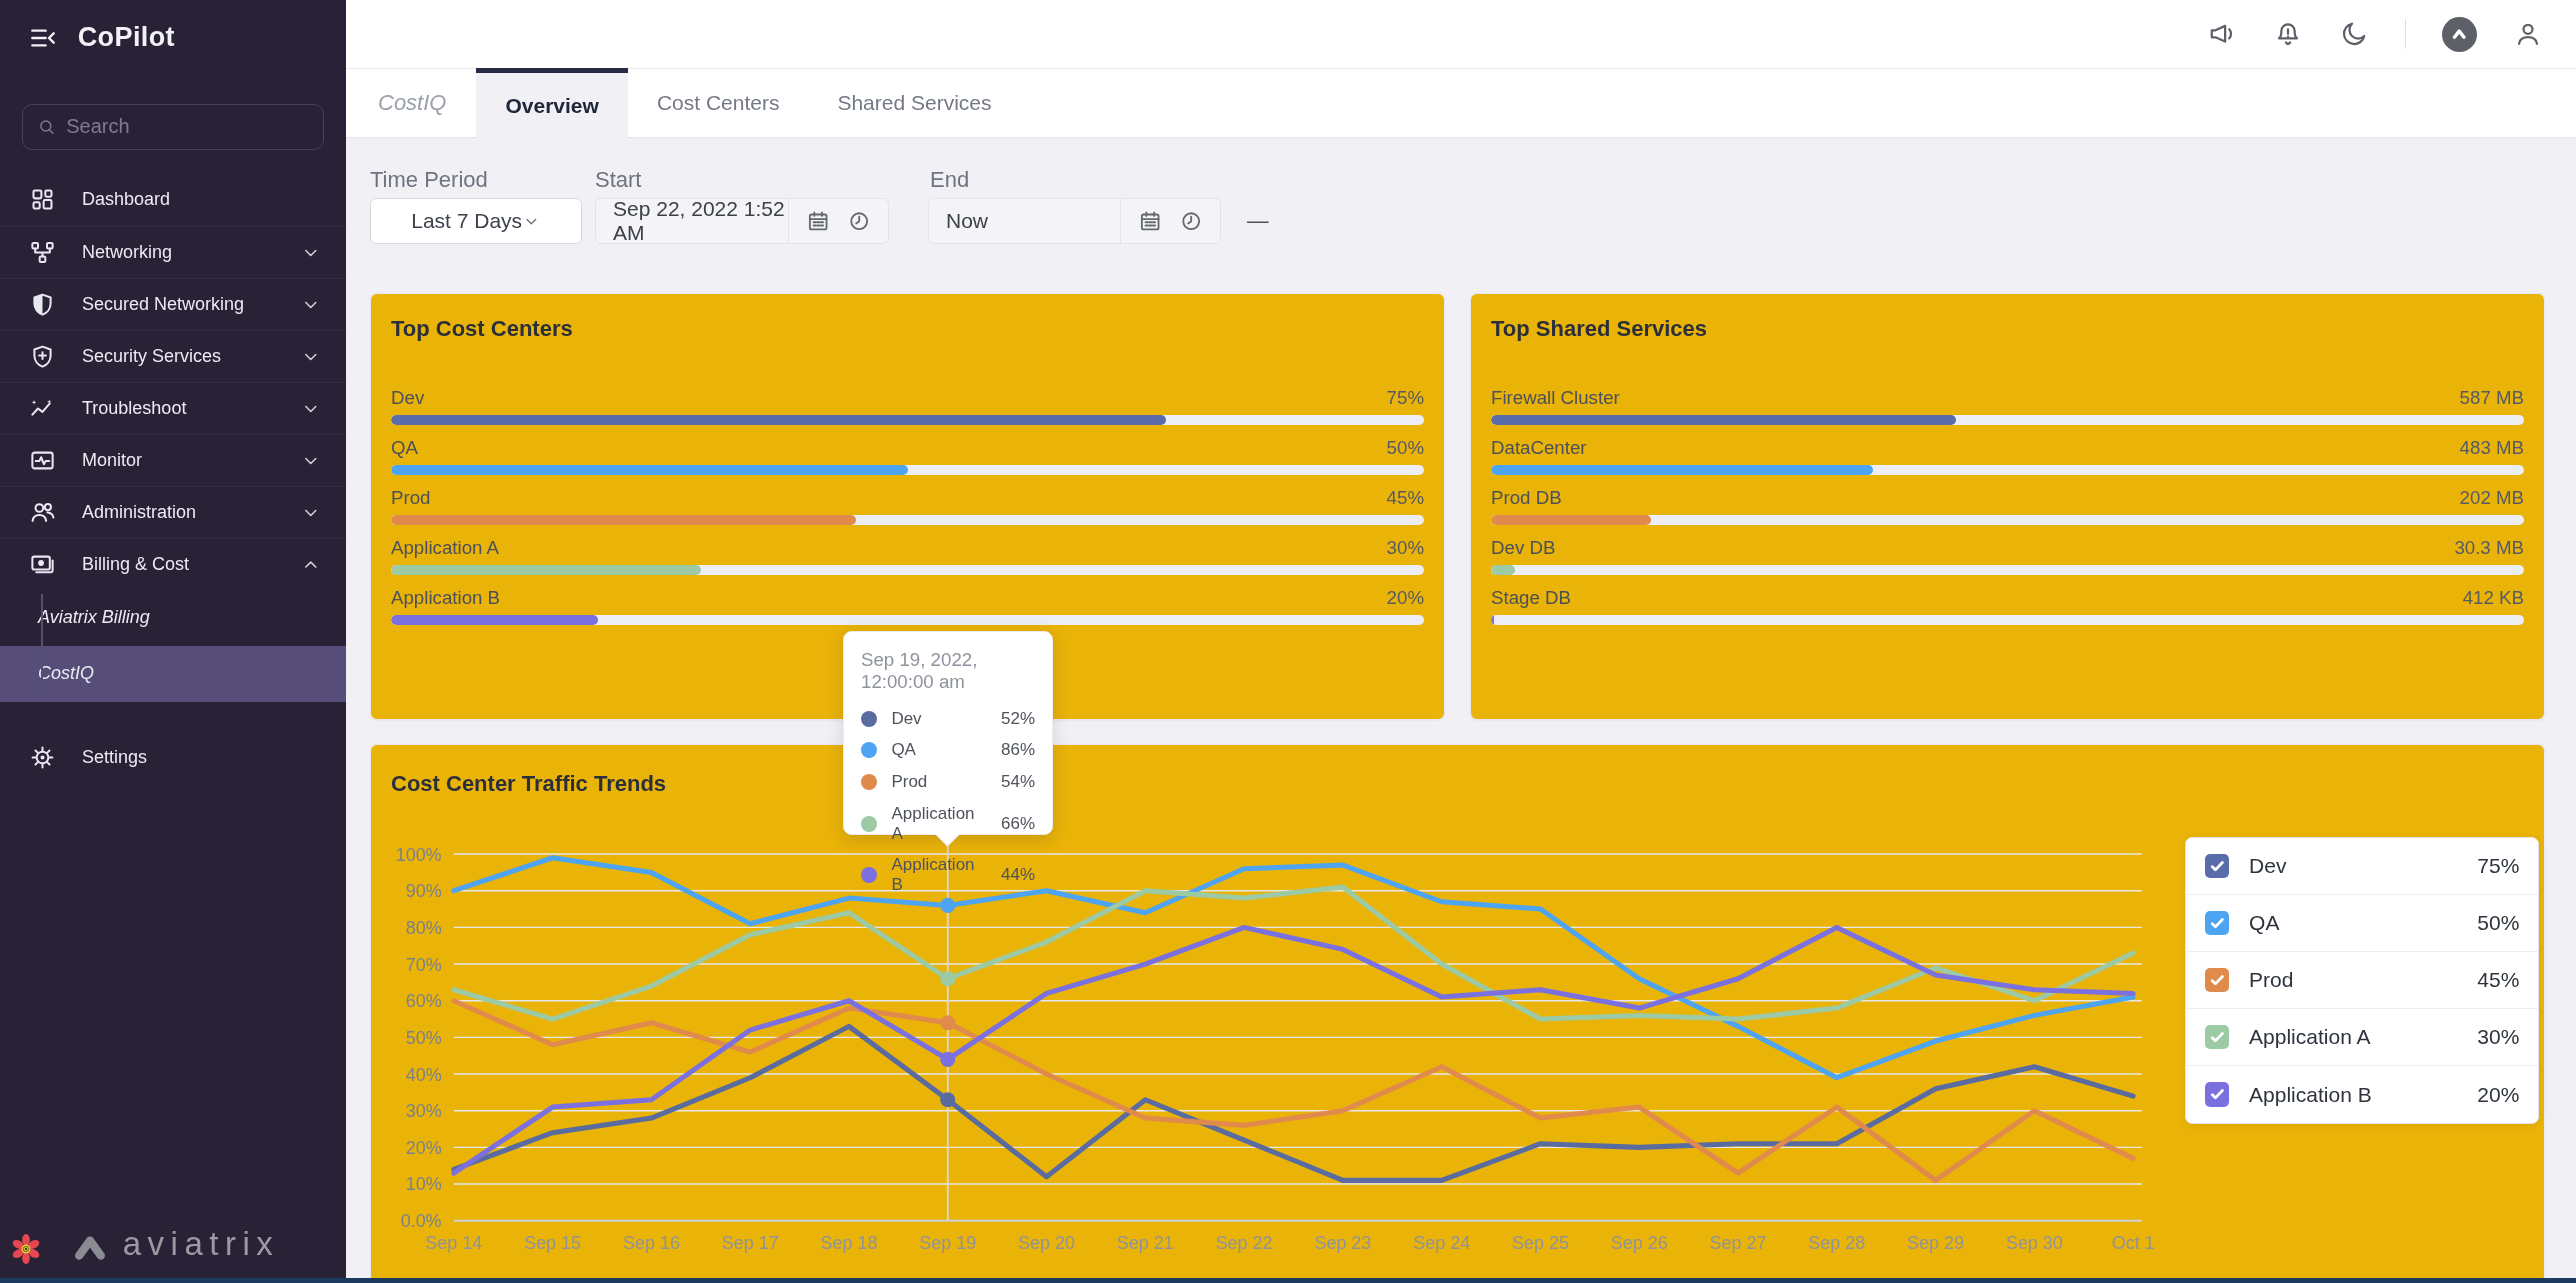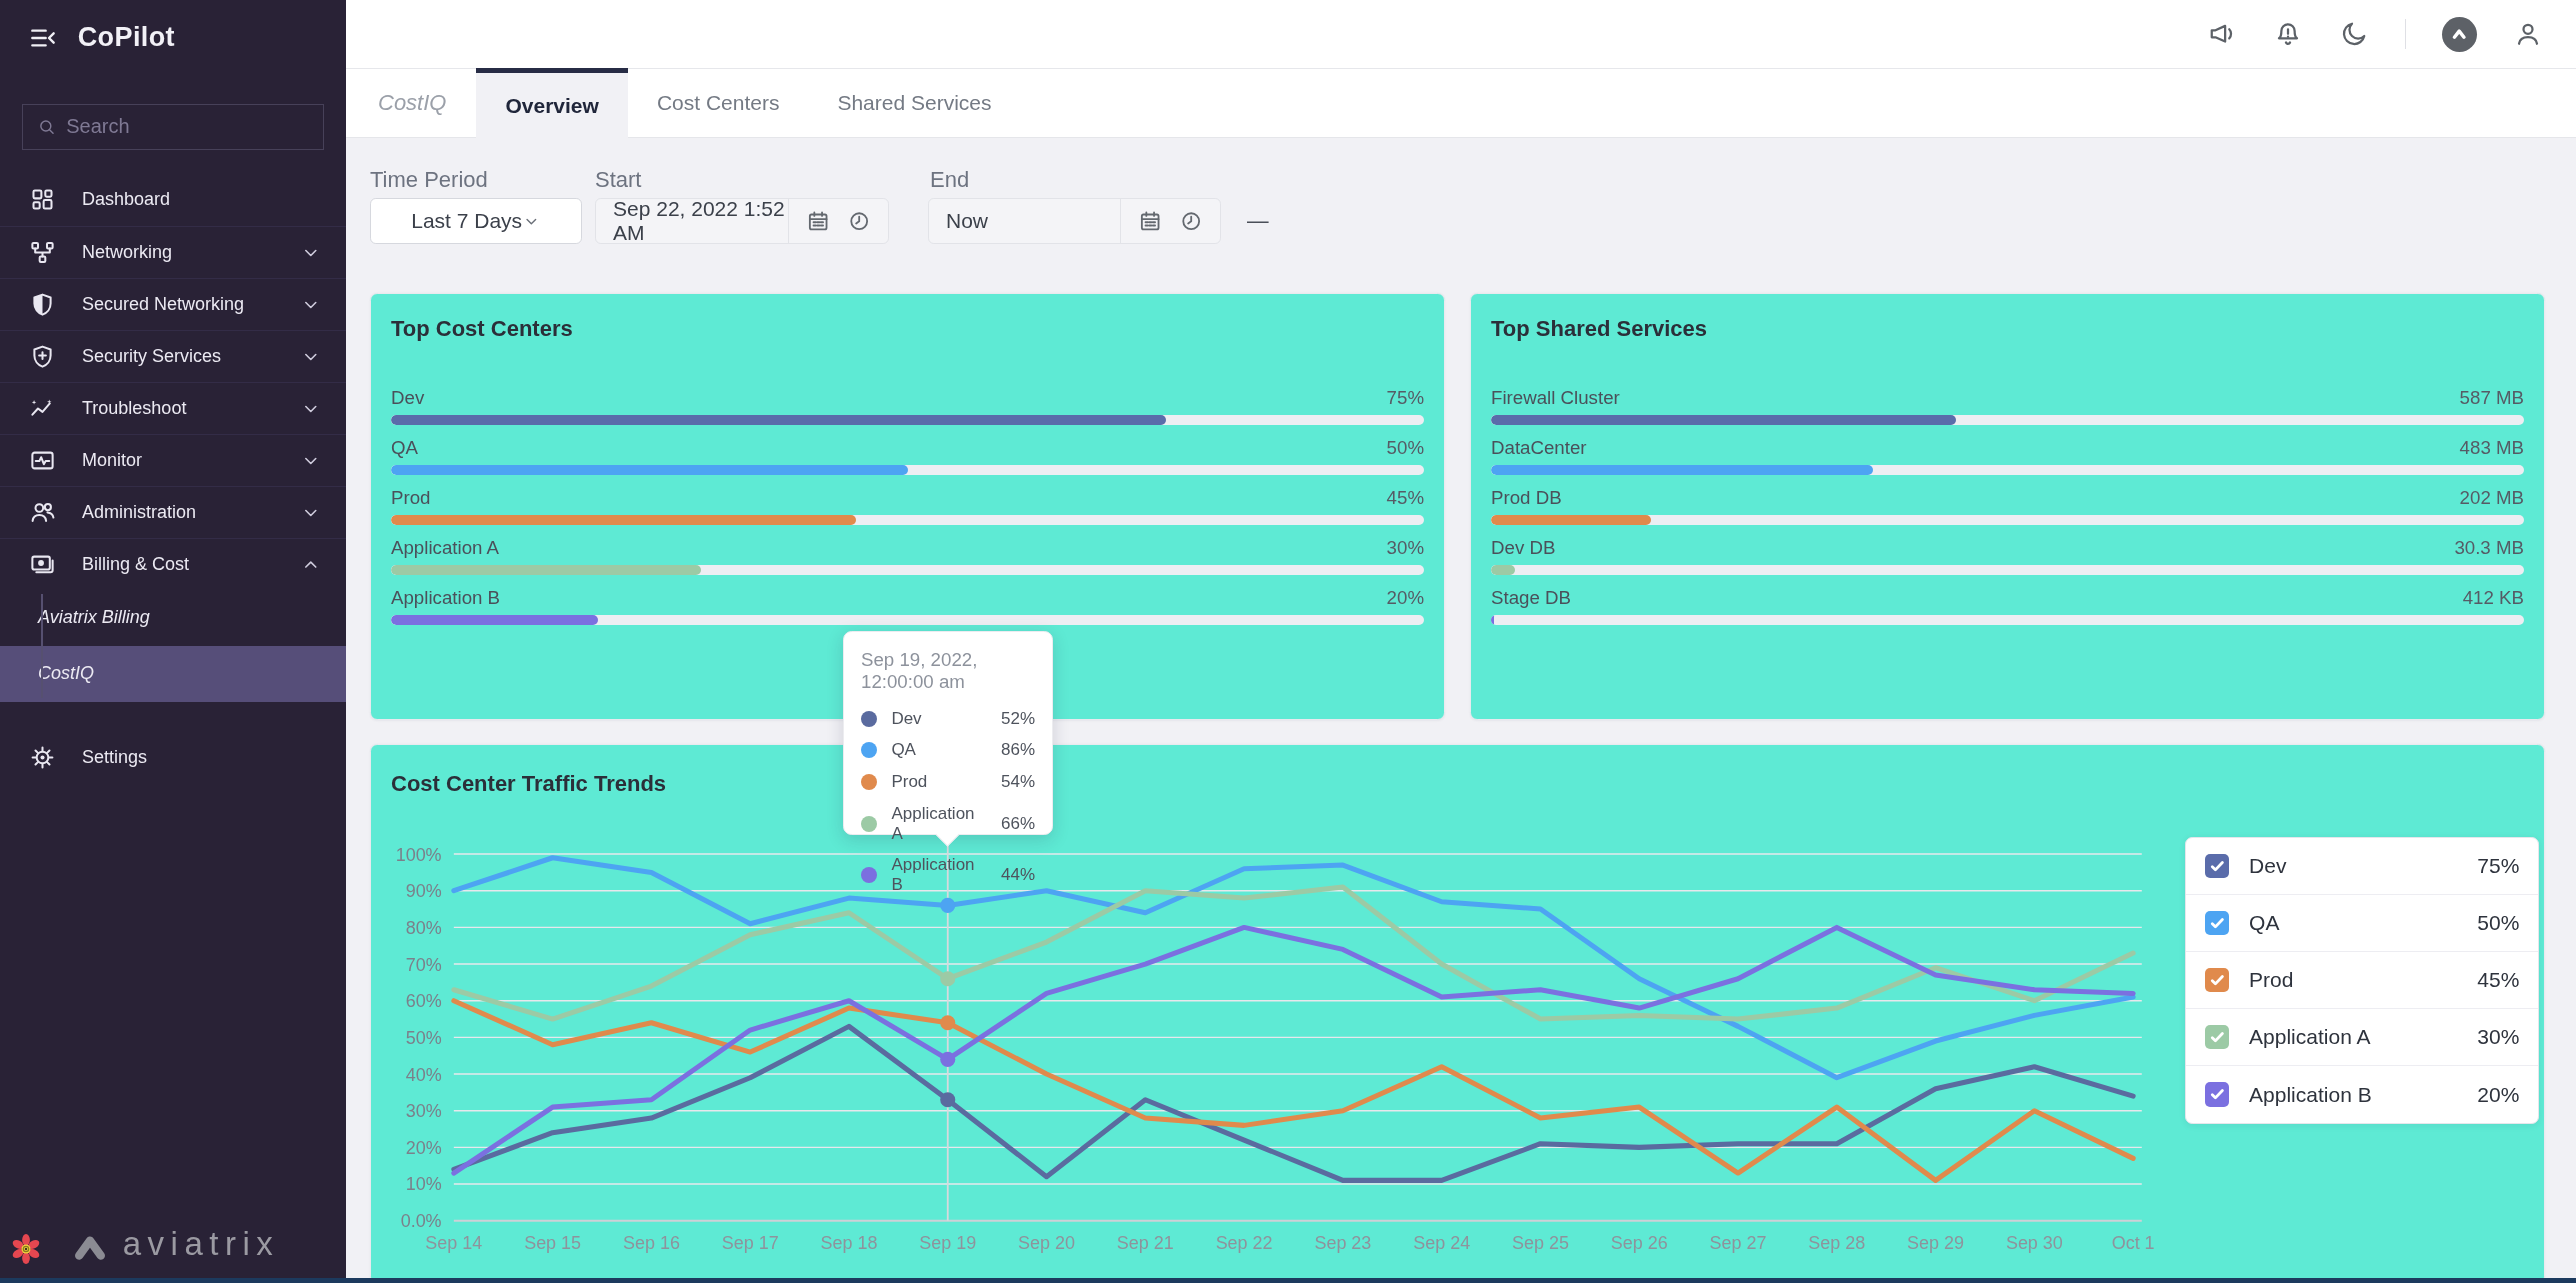--- a/index.html
+++ b/index.html
@@ -5,21 +5,21 @@
   * { margin:0; padding:0; box-sizing:border-box; }
   html,body { overflow:hidden; background:#ffffff; }
   body { font-family:"Liberation Sans","DejaVu Sans",sans-serif; }
   .app { position:relative; width:2576px; height:1284px; background:#f1f1f5; overflow:hidden; }
 
   
   .sidebar { position:absolute; left:0; top:0; width:346px; height:1284px; background:#292236; z-index:20; }
   .side-logo { display:flex; align-items:center; gap:18.7px; padding:21.6px 0 0 27px; color:#f2f1f7; }
   .side-logo .sicon { width:32px; height:32px; color:#f0eff5; }
   .brand-text { font-size:27px; font-weight:600; letter-spacing:0.4px; }
-  .side-search { margin:50px 21.6px 0 21.6px; height:46px; border:1.4px solid #474159; border-radius:0;
+  .side-search { margin:50px 21.6px 0 21.6px; height:46px; border:1.4px solid #474159; border-radius:10px;
     display:flex; align-items:center; padding:0 14.4px; gap:10px; color:#7f7994; }
   .side-search .sicon { width:21.6px; height:21.6px; }
   .side-search input { background:transparent; border:none; outline:none; color:#d9d6e4; font-size:20px; width:100%;
     font-family:inherit; }
   .side-search input::placeholder { color:#7f7994; }
   .nav { margin-top:24.4px; }
   .nav-item { position:relative; height:52px; display:flex; align-items:center; padding:0 24.4px 0 29px; color:#eceaf3; cursor:pointer; }
   .nav-item.bordered { border-top:1.4px solid #332c47; }
   .nav-icon { width:27px; height:27px; margin-right:26px; color:#e9e7f1; flex:0 0 auto; }
   .nav-icon svg, .nav-chevron svg, .sicon svg { width:100%; height:100%; display:block; }
@@ -57,21 +57,21 @@
   .f-select .chev { width:18.7px; height:18.7px; color:#6a6f78; }
   .f-select .chev svg { width:100%; height:100%; }
   .f-input { background:#f4f4f7; border:1.4px solid #e2e3e8; }
   .f-input .txt { padding-left:17px; flex:1; }
   .f-input .isep { width:1.4px; align-self:stretch; background:#e2e3e8; }
   .f-input .iwrap { display:flex; align-items:center; gap:16px; padding:0 17px; }
   .ficon { width:24.4px; height:24.4px; color:#63686f; cursor:pointer; }
   .ficon svg { width:100%; height:100%; }
   .f-dash { position:absolute; left:901px; top:198px; height:46px; display:flex; align-items:center; font-size:21.6px; color:#4a4f58; }
 
-  .card { position:absolute; background:#5eead4; border:0.7px solid #e9eaef; border-radius:7.2px; box-shadow:0 0.7px 2.2px rgba(25,28,50,.05); }
+  .card { position:absolute; background:#eab308; border:0.7px solid #e9eaef; border-radius:7.2px; box-shadow:0 0.7px 2.2px rgba(25,28,50,.05); }
   #card-cc { left:24px; top:293px; width:1075px; height:427px; }
   #card-ss { left:1124px; top:293px; width:1075px; height:427px; }
   .card-title { position:absolute; left:20px; top:21.6px; font-size:22px; font-weight:bold; color:#2b2f39; }
   .rows { position:absolute; left:20px; right:20px; top:89px; }
   .prow { position:relative; height:50px; }
   .prow-label { position:absolute; left:0; top:4.3px; font-size:18.7px; color:#4b505a; }
   .prow-value { position:absolute; right:0; top:4.3px; font-size:18.7px; color:#565b65; }
   .ptrack { position:absolute; left:0; right:0; top:32px; height:10px; background:#edeef3; border-radius:5px; overflow:hidden; }
   .pfill { height:100%; border-radius:5px; }
 

